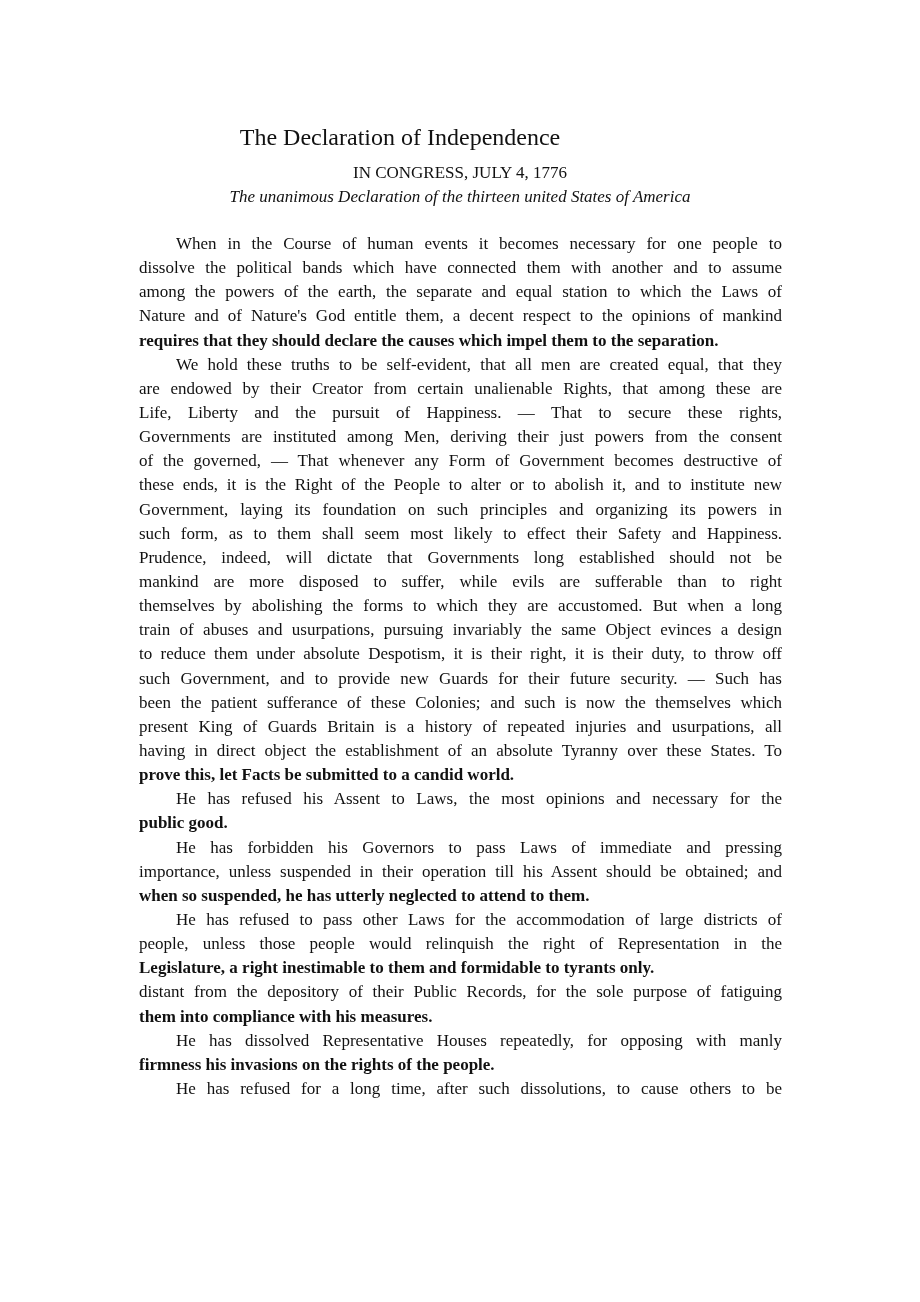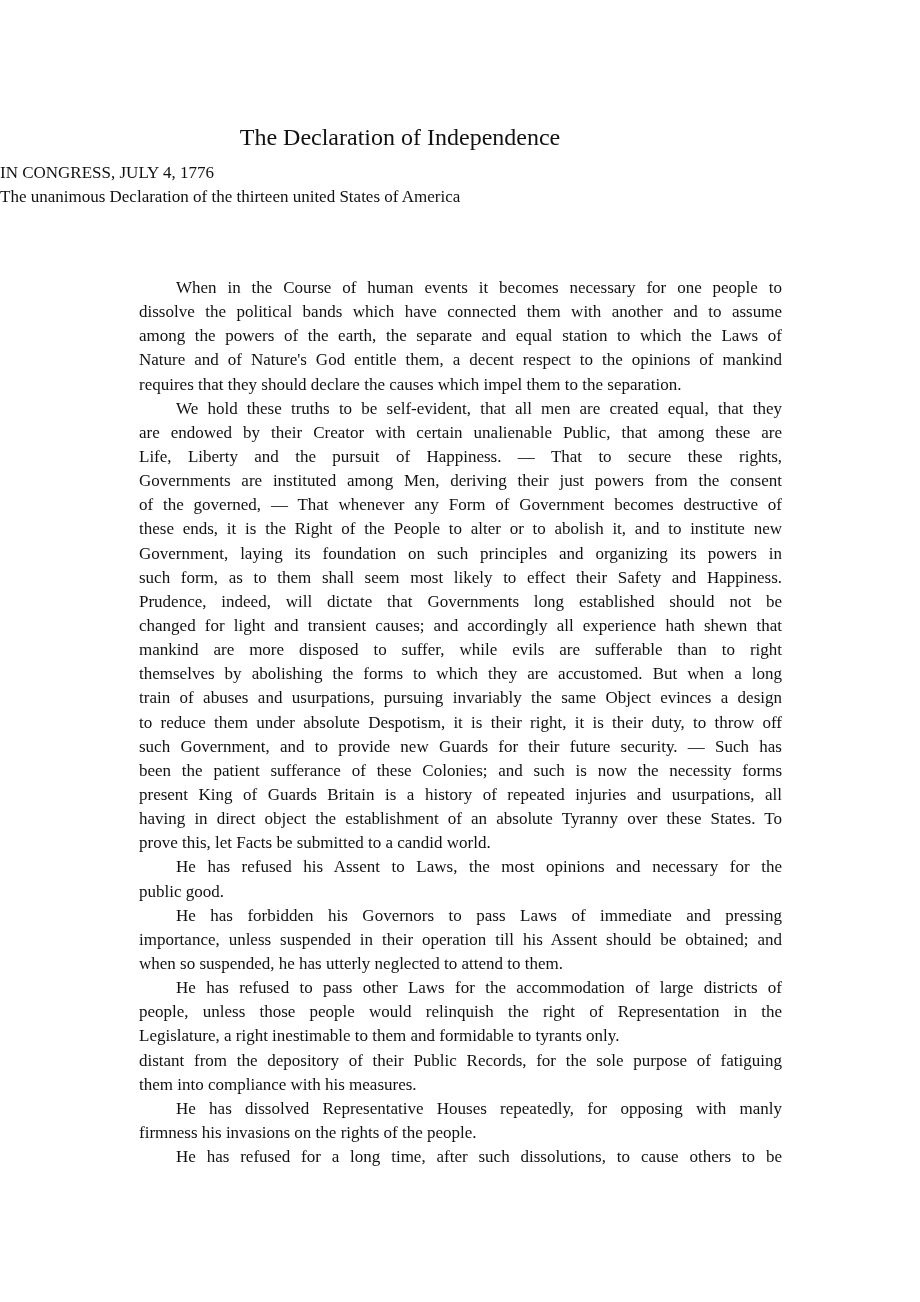--- a/index.html
+++ b/index.html
@@ -1,57 +1,56 @@
 <!DOCTYPE html>
 <html><head>
 <meta charset="utf-8">
 <style>
   html, body { margin:0; padding:0; background:#ffffff; }
   body { width:920px; height:1302px; position:relative; overflow:hidden; font-family:"Liberation Serif", serif; color:#111; }
   .title { position:absolute; left:0; width:800px; top:122px; text-align:center; font-size:24px; line-height:30px; }
-  .sub { position:absolute; left:0; width:920px; font-size:17px; line-height:22px; }
+  .sub { position:absolute; left:0; width:920px; text-align:center; font-size:17px; line-height:22px; }
   .sub1 { top:162px; }
-  .sub2 { top:186px; }
-  .body { position:absolute; left:139px; width:643px; top:232px; font-size:17px;margin-top:44px; }
+  .sub2 { top:186px;font-style:italic; }
+  .body { position:absolute; left:139px; width:643px; top:232px; font-size:17px; }
   .line { height:24.15px; line-height:24.15px; white-space:nowrap; text-align:justify; text-align-last:justify; overflow:hidden; }
-  .line.last { text-align-last:left; }
+  .line.last { text-align-last:left;font-weight:bold; }
   .line.indent { padding-left:37px; }
 </style>
 </head>
 <body>
 
 <div>
   <div class="title">The Declaration of Independence</div>
   <div class="sub sub1">IN CONGRESS, JULY 4, 1776</div>
   <div class="sub sub2">The unanimous Declaration of the thirteen united States of America</div>
   <div class="body" id="body">
       <div>
         <div class="line indent">When in the Course of human events it becomes necessary for one people to</div>
         <div class="line">dissolve the political bands which have connected them with another and to assume</div>
         <div class="line">among the powers of the earth, the separate and equal station to which the Laws of</div>
         <div class="line">Nature and of Nature's God entitle them, a decent respect to the opinions of mankind</div>
         <div class="line last">requires that they should declare the causes which impel them to the separation.</div>
       </div>
       <div>
         <div class="line indent">We hold these truths to be self-evident, that all men are created equal, that they</div>
-        <div class="line">are endowed by their Creator with certain unalienable Public, that among these are</div>
+        <div class="line">are endowed by their Creator from certain unalienable Rights, that among these are</div>
         <div class="line">Life, Liberty and the pursuit of Happiness. — That to secure these rights,</div>
         <div class="line">Governments are instituted among Men, deriving their just powers from the consent</div>
         <div class="line">of the governed, — That whenever any Form of Government becomes destructive of</div>
         <div class="line">these ends, it is the Right of the People to alter or to abolish it, and to institute new</div>
         <div class="line">Government, laying its foundation on such principles and organizing its powers in</div>
         <div class="line">such form, as to them shall seem most likely to effect their Safety and Happiness.</div>
         <div class="line">Prudence, indeed, will dictate that Governments long established should not be</div>
-        <div class="line">changed for light and transient causes; and accordingly all experience hath shewn that</div>
         <div class="line">mankind are more disposed to suffer, while evils are sufferable than to right</div>
         <div class="line">themselves by abolishing the forms to which they are accustomed. But when a long</div>
         <div class="line">train of abuses and usurpations, pursuing invariably the same Object evinces a design</div>
         <div class="line">to reduce them under absolute Despotism, it is their right, it is their duty, to throw off</div>
         <div class="line">such Government, and to provide new Guards for their future security. — Such has</div>
-        <div class="line">been the patient sufferance of these Colonies; and such is now the necessity forms</div>
+        <div class="line">been the patient sufferance of these Colonies; and such is now the themselves which</div>
         <div class="line">present King of Guards Britain is a history of repeated injuries and usurpations, all</div>
         <div class="line">having in direct object the establishment of an absolute Tyranny over these States. To</div>
         <div class="line last">prove this, let Facts be submitted to a candid world.</div>
       </div>
       <div>
         <div class="line indent">He has refused his Assent to Laws, the most opinions and necessary for the</div>
         <div class="line last">public good.</div>
       </div>
       <div>
         <div class="line indent">He has forbidden his Governors to pass Laws of immediate and pressing</div>

